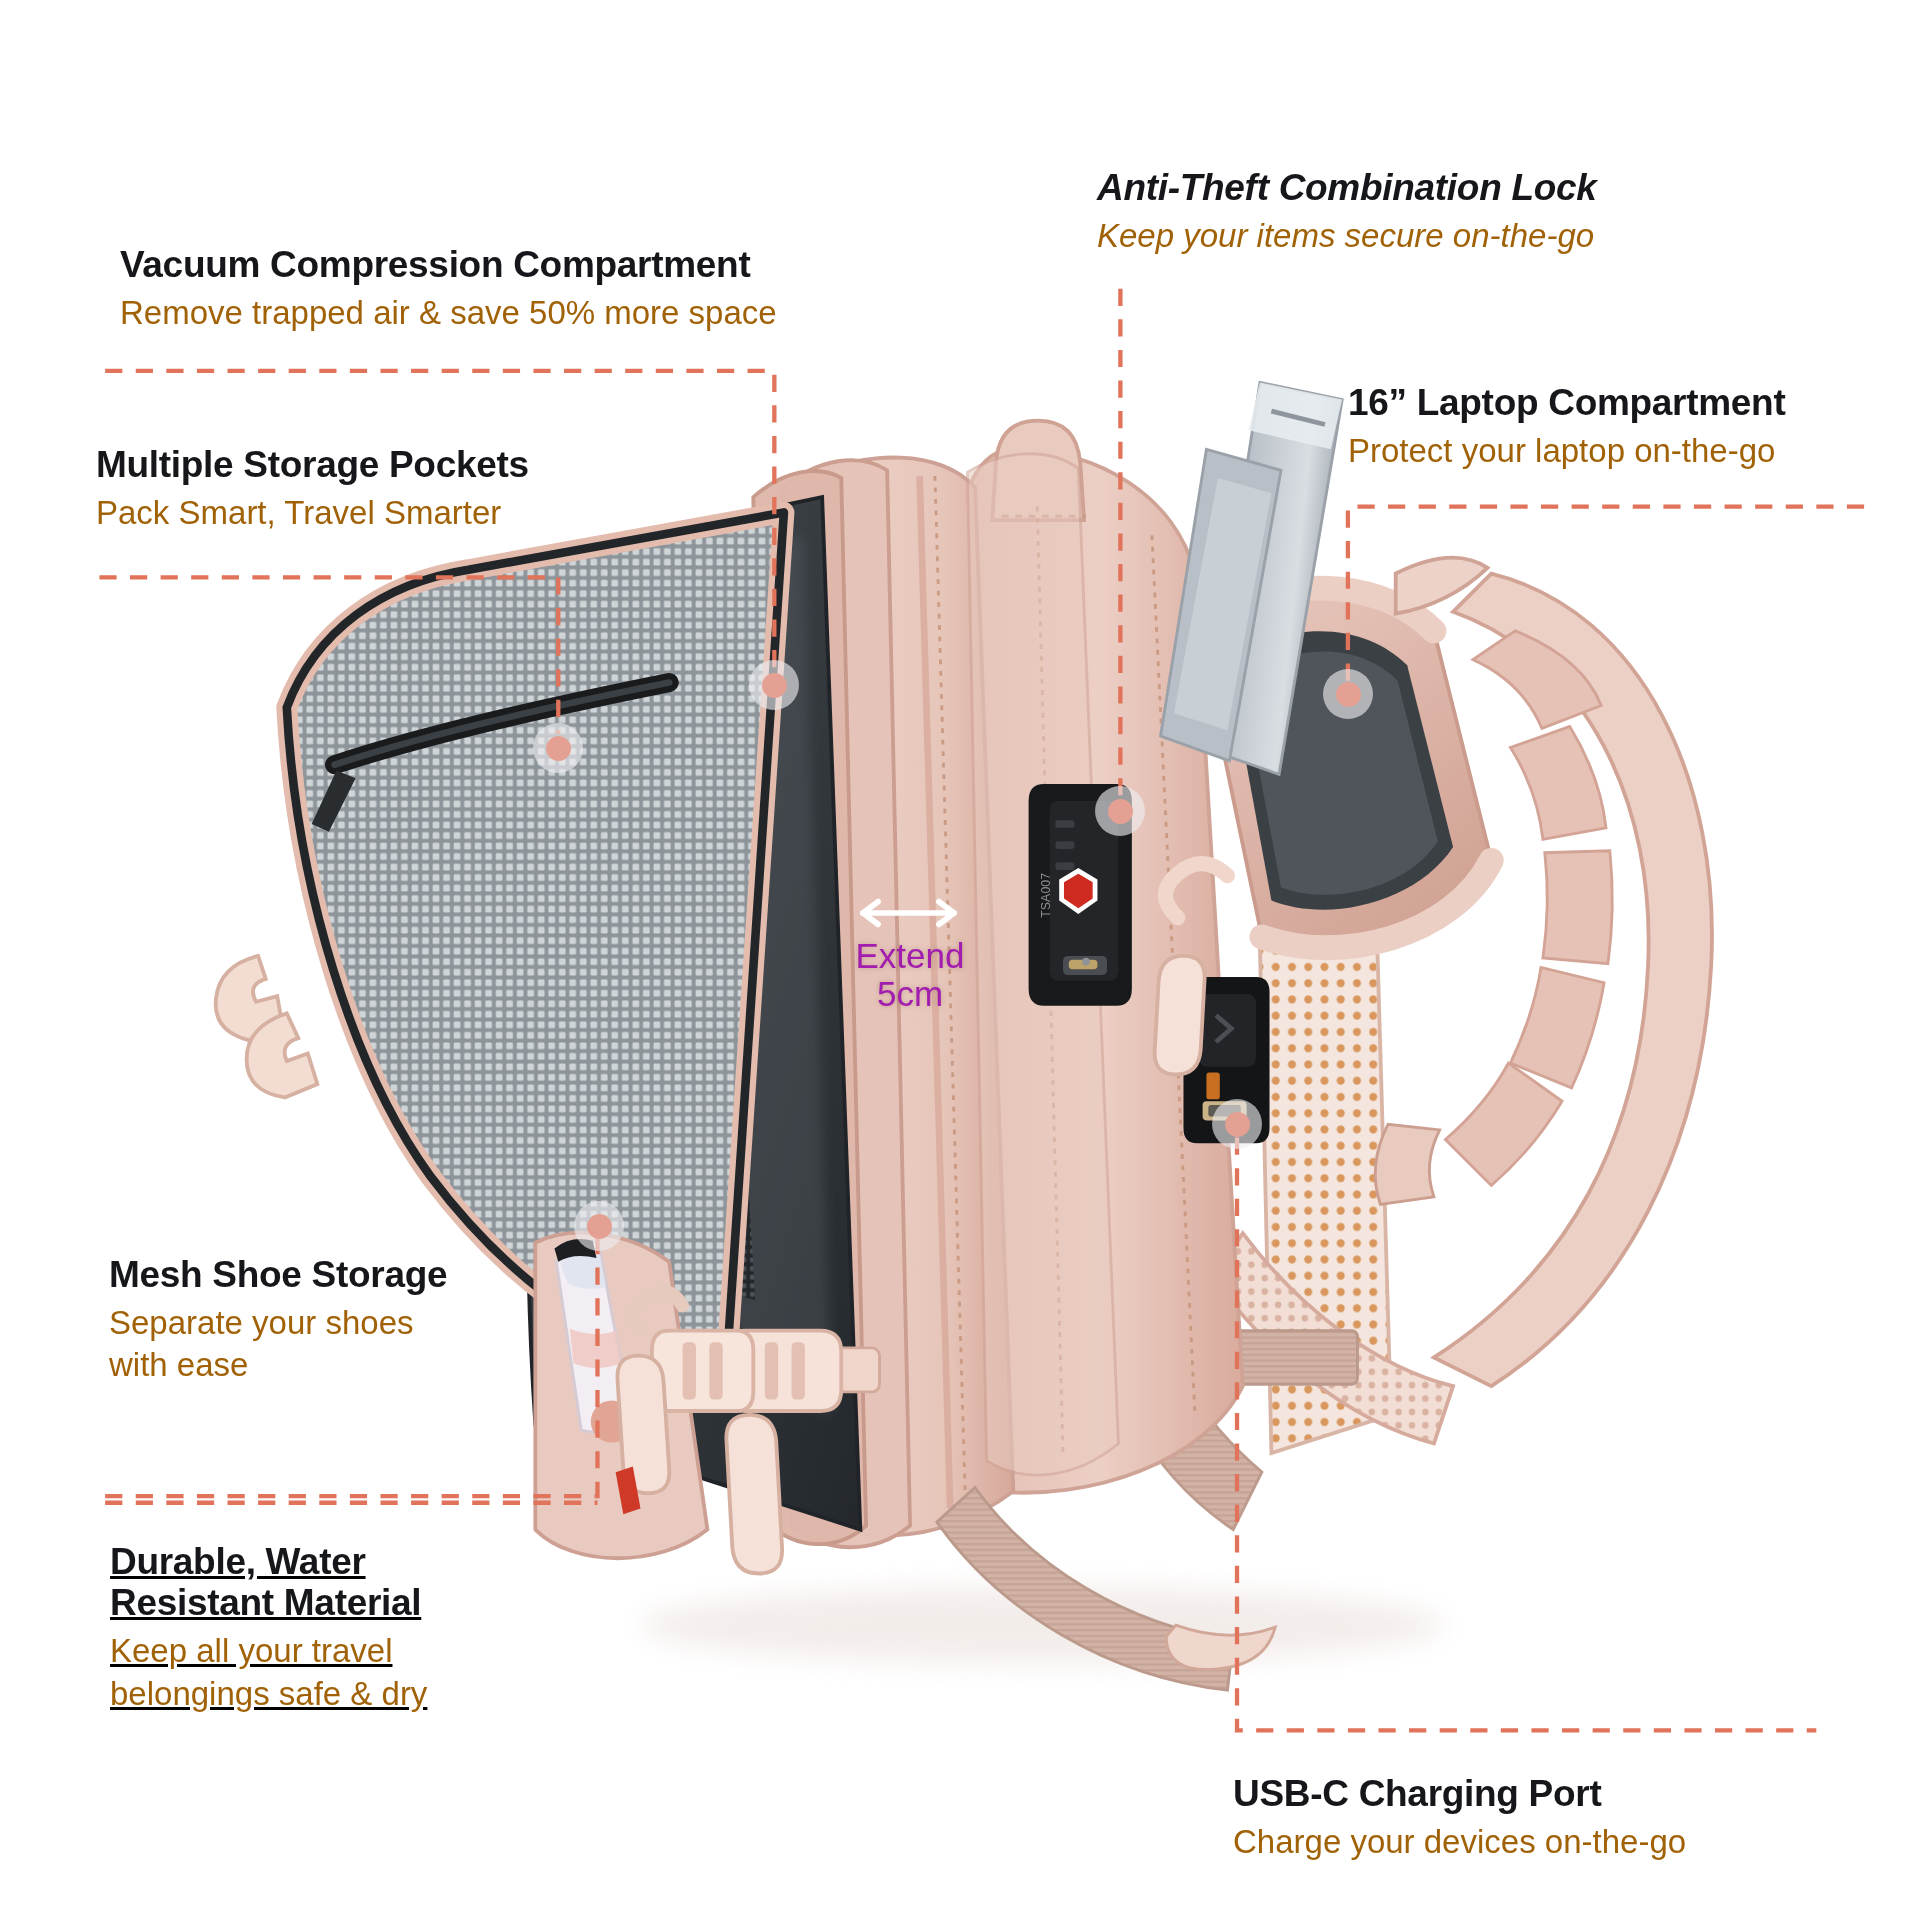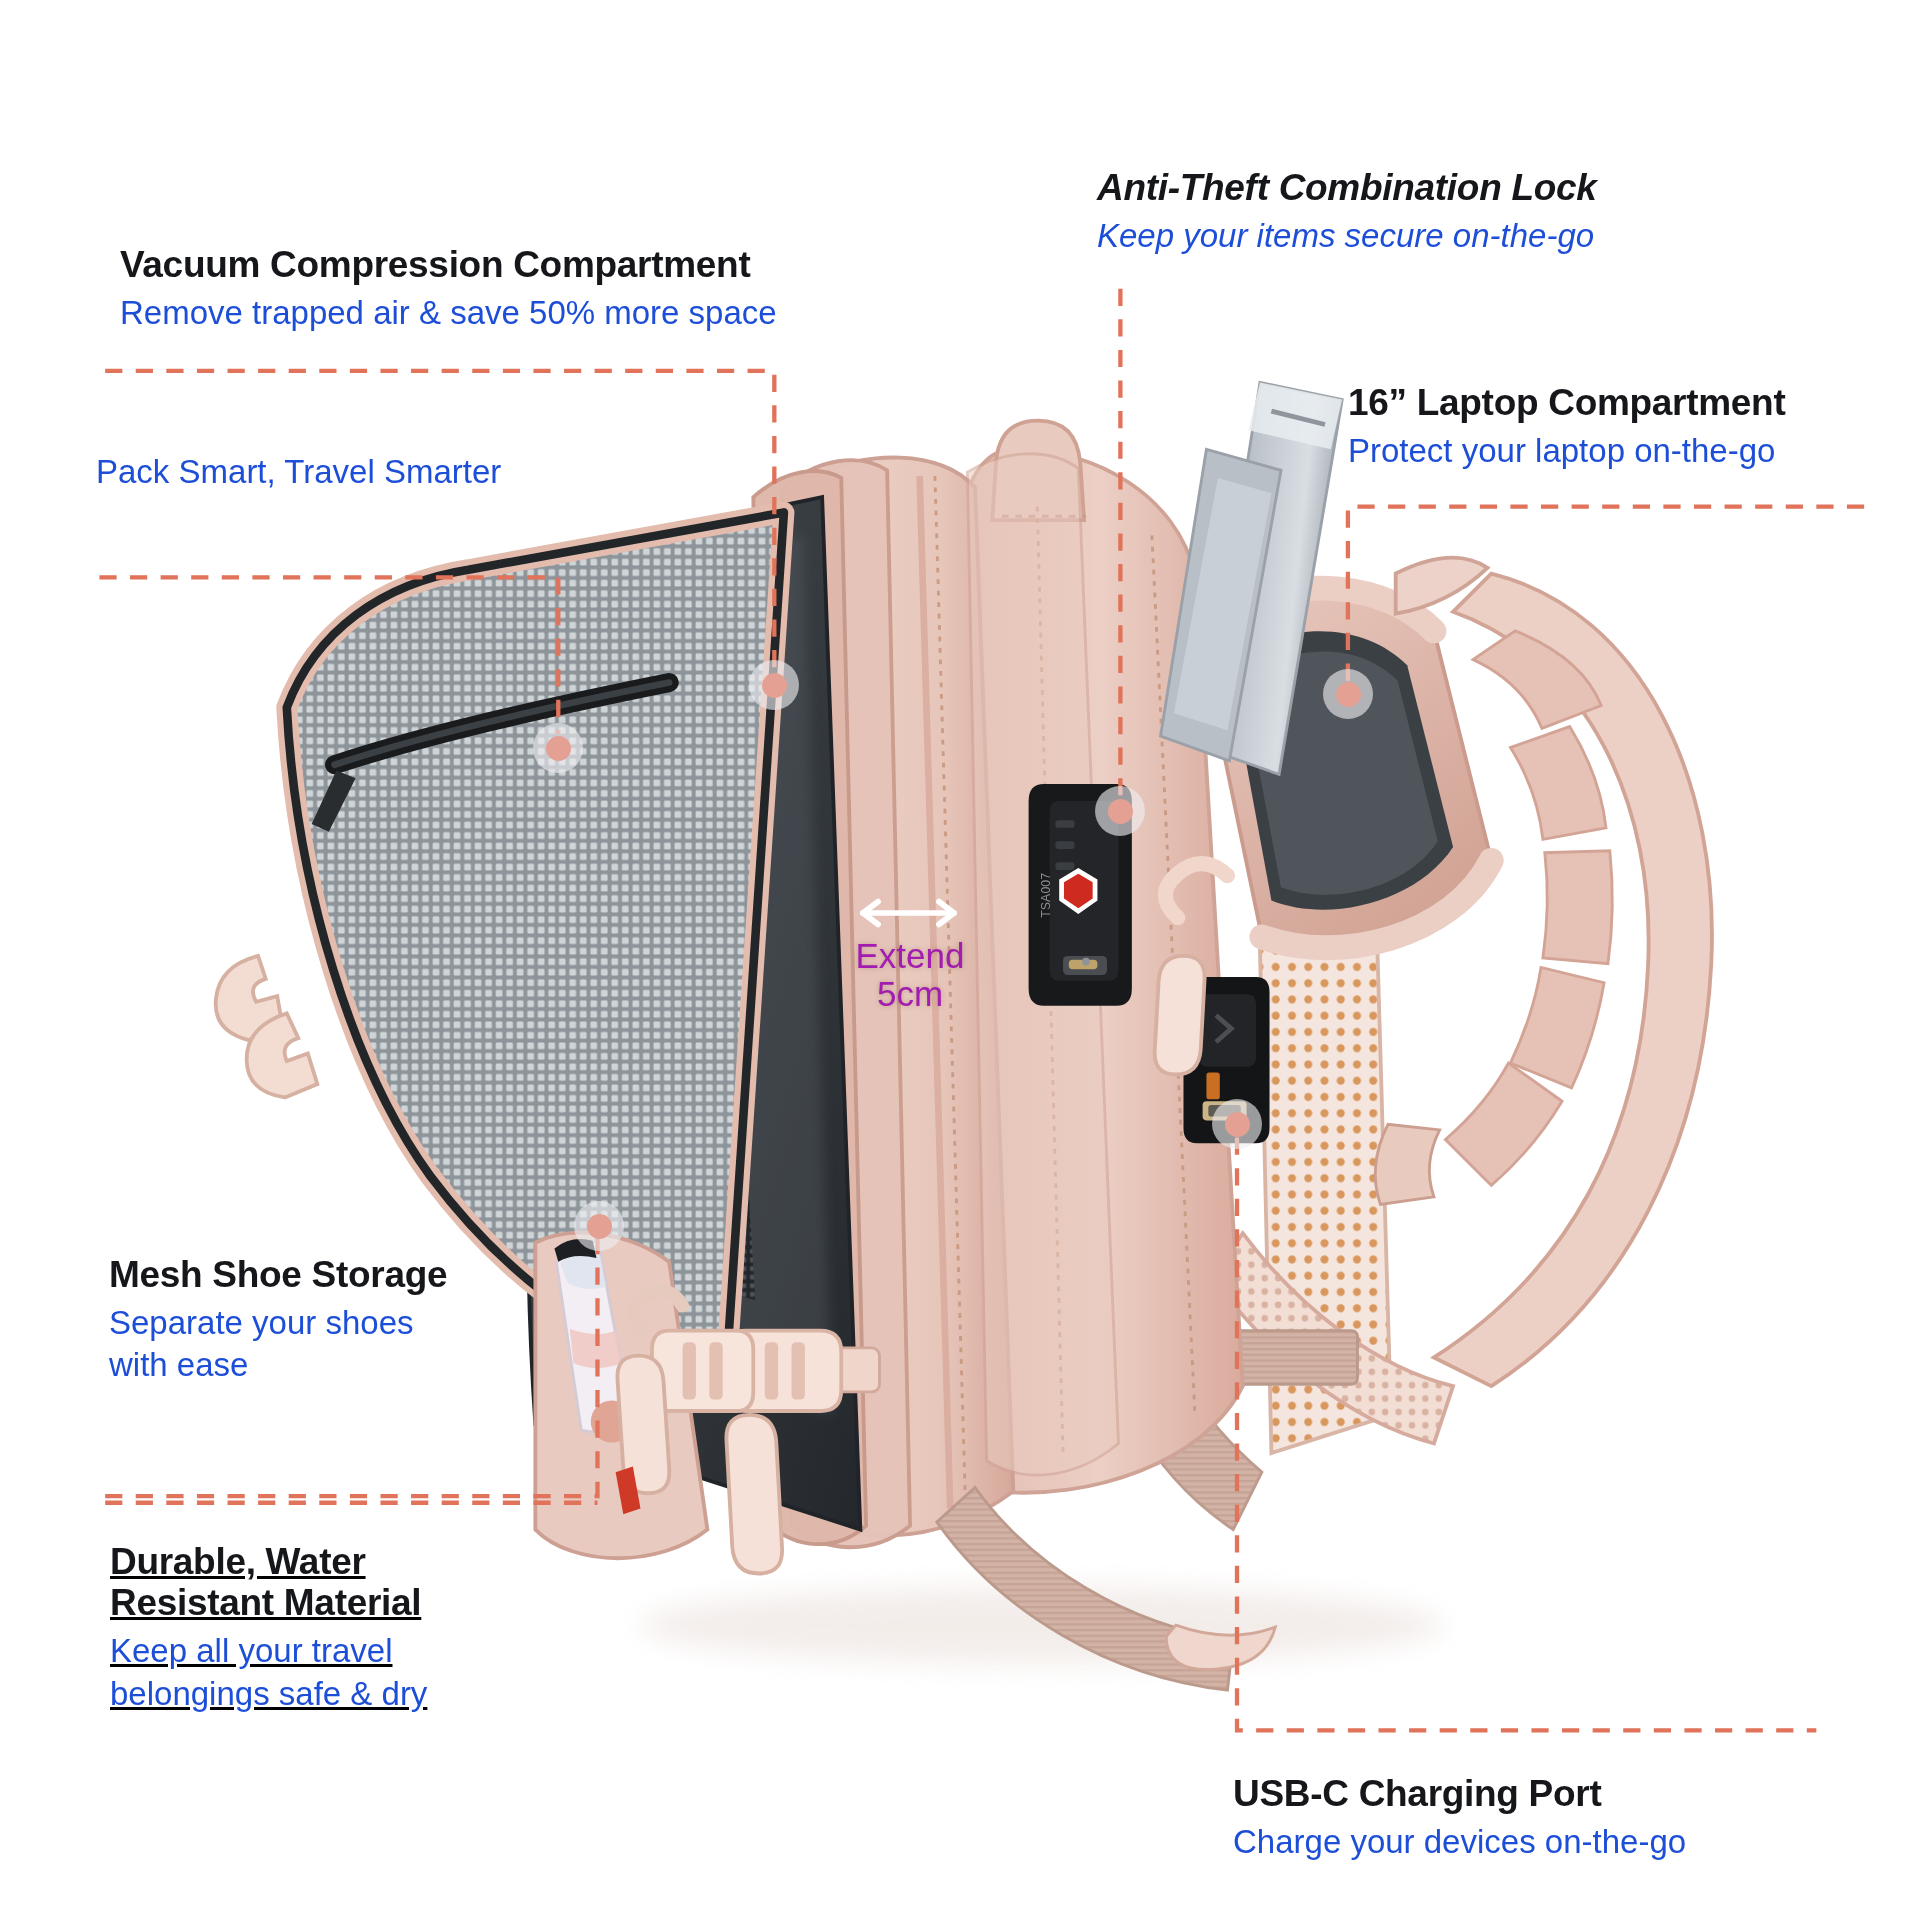--- a/index.html
+++ b/index.html
@@ -2,21 +2,21 @@
 <html><head>
 <meta charset="utf-8">
 <style>
   html,body{margin:0;padding:0;background:#fff;}
   body{width:1932px;height:1932px;font-family:"Liberation Sans",sans-serif;overflow:hidden;}
   #stage{position:relative;width:1932px;height:1932px;background:#ffffff;}
 
   
   .callout{position:absolute;}
   .callout .ttl{font-weight:bold;color:#15171a;letter-spacing:-0.3px;line-height:1.12;}
-  .callout .sub{color:#1d4ed8;line-height:1.2;font-weight:400;}
+  .callout .sub{color:#a16207;line-height:1.2;font-weight:400;}
   .c-size-lg .ttl{font-size:37px;}
   .c-size-lg .sub{font-size:33px;margin-top:7.6px;}
 
   
   #leaders{position:absolute;inset:0;width:1932px;height:1932px;pointer-events:none;}
 
   
   .dot{position:absolute;width:50px;height:50px;border-radius:50%;
        background:rgba(238,238,240,.62);display:flex;align-items:center;justify-content:center;}
   .dot::after{content:"";width:25px;height:25px;border-radius:50%;background:#e4a193;}
@@ -295,20 +295,21 @@
     <div>Extend</div>
     <div>5cm</div>
   </div>
 
   <div class="callout c-size-lg" style="left:120px;top:244px;width:755px;">
     <div class="ttl">Vacuum Compression Compartment</div>
     <div class="sub">Remove trapped air &amp; save 50% more space</div>
   </div>
 
   <div class="callout c-size-lg" style="left:96px;top:444px;width:631px;">
+    <div class="ttl">Multiple Storage Pockets</div>
     <div class="sub">Pack Smart, Travel Smarter</div>
   </div>
 
   <div class="callout c-size-lg" style="left:1097px;top:167px;width:612px;font-style:italic;">
     <div class="ttl">Anti-Theft Combination Lock</div>
     <div class="sub">Keep your items secure on-the-go</div>
   </div>
 
   <div class="callout c-size-lg" style="left:1348px;top:382px;width:593px;">
     <div class="ttl">16” Laptop Compartment</div>

